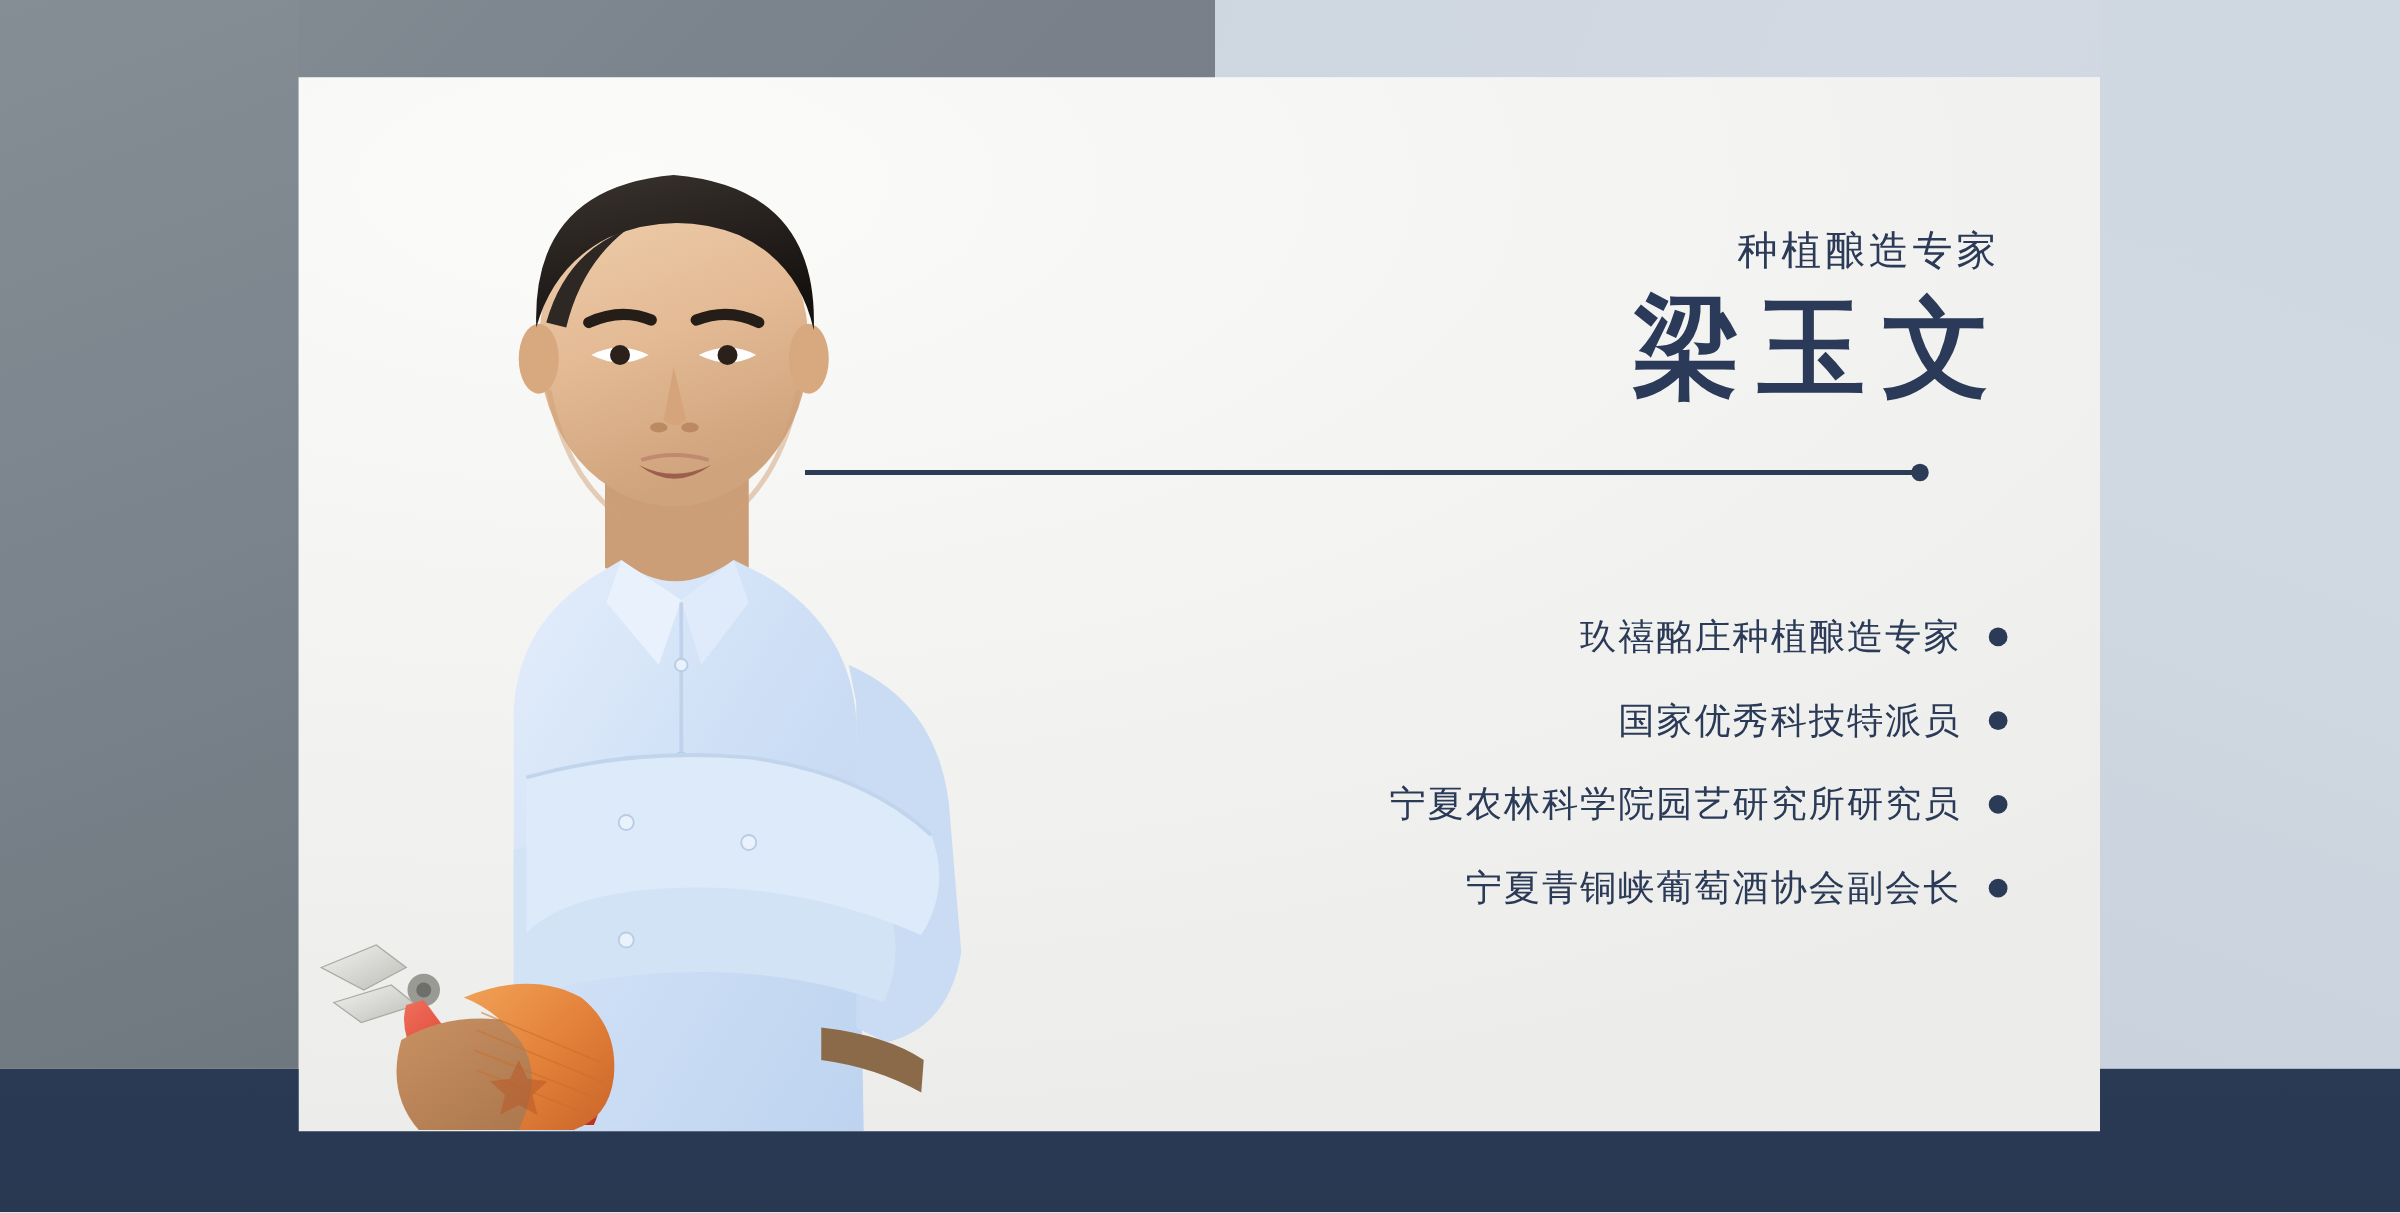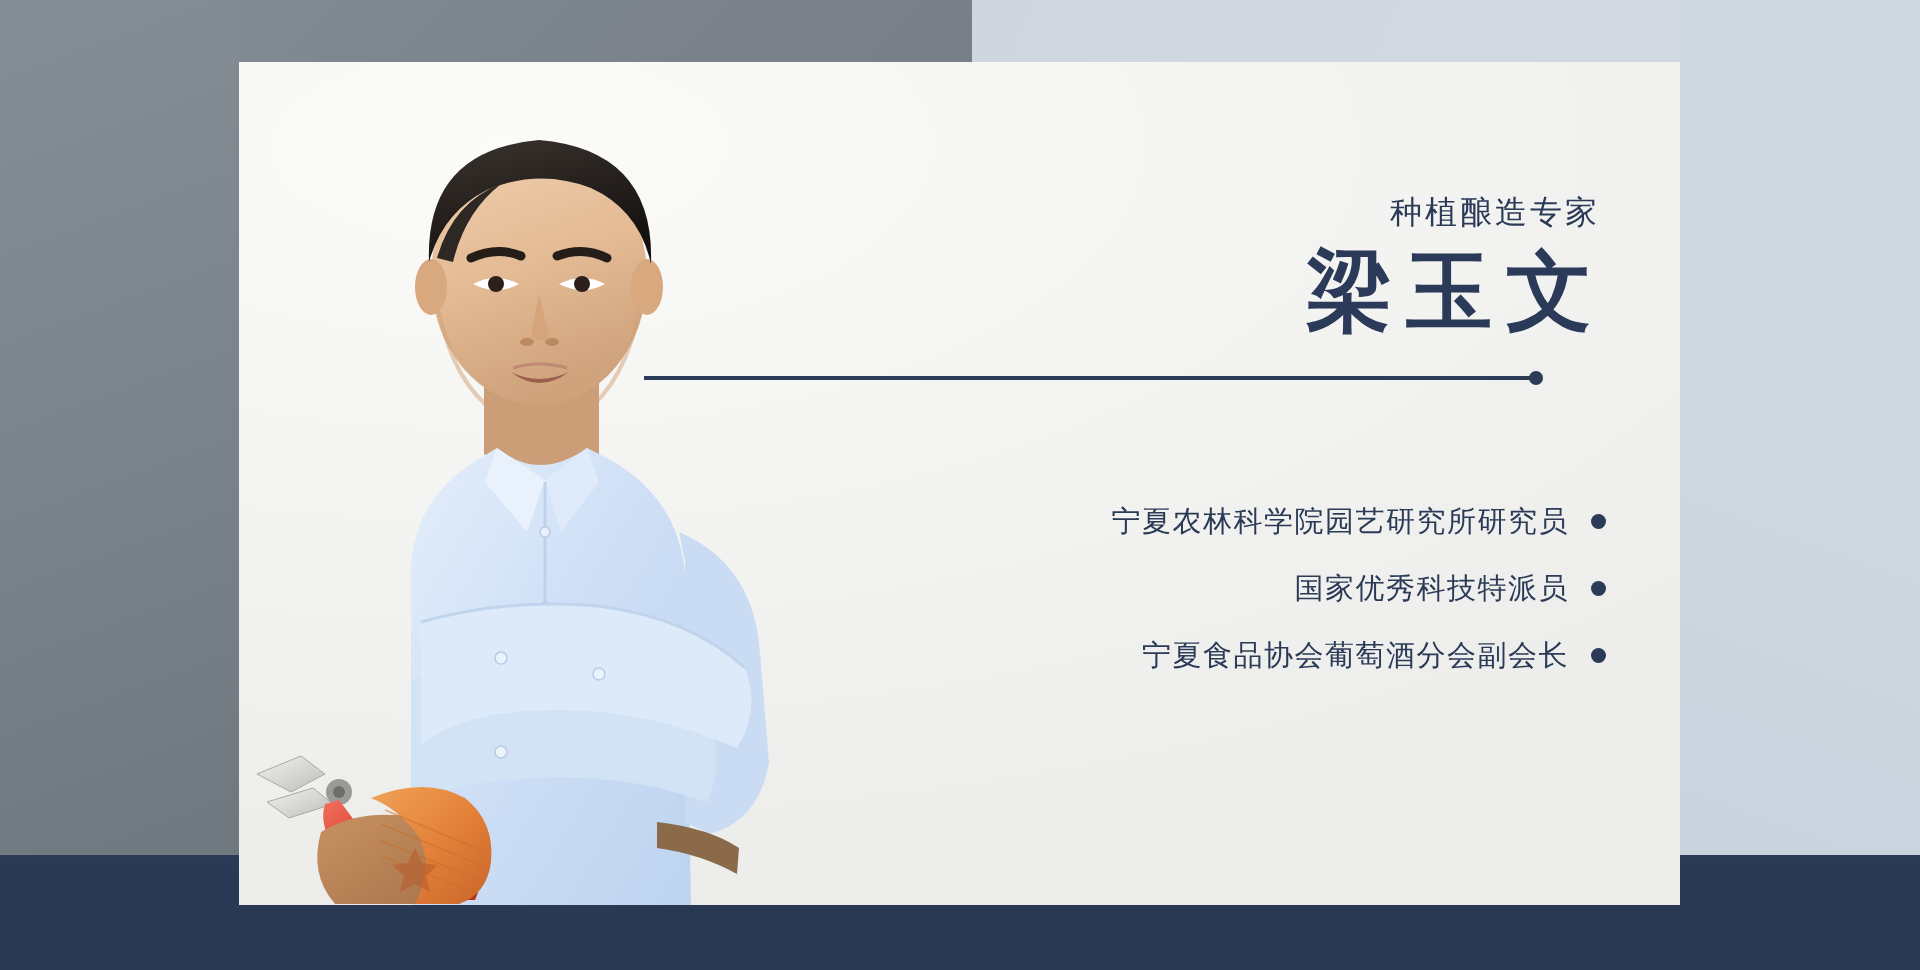--- a/index.html
+++ b/index.html
@@ -72,21 +72,20 @@
   }
   .portrait-svg { display:block; width:620px; height:843px; }
 
   
   .right-col {
     position: absolute;
     left: 700px;
     top: 0;
     width: 741px;
     height: 843px;
-    margin-top: 12px;
   }
 
   .subtitle {
     position: absolute;
     right: 80px;
     top: 122px;
     font-size: 32px;
     letter-spacing: 3px;
     color: #2b3a57;
     font-weight: 400;
@@ -307,37 +306,41 @@
     </div>
 
     <div class="right-col">
 
       <div class="subtitle">种植酿造专家</div>
 
       <div class="name">梁玉文</div>
 
       <div class="creds">
 
+        <div class="cred-row">
+          <span class="cred-text">玖禧酩庄种植酿造专家</span>
+          <span class="cred-dot"></span>
+        </div>
+
+        <div class="cred-row">
+          <span class="cred-text">国家优秀科技特派员</span>
+          <span class="cred-dot"></span>
+        </div>
 
         <div class="cred-row">
           <span class="cred-text">宁夏农林科学院园艺研究所研究员</span>
           <span class="cred-dot"></span>
         </div>
 
+
         <div class="cred-row">
-          <span class="cred-text">国家优秀科技特派员</span>
+          <span class="cred-text">宁夏青铜峡葡萄酒协会副会长</span>
           <span class="cred-dot"></span>
         </div>
 
-
-        <div class="cred-row">
-          <span class="cred-text">宁夏食品协会葡萄酒分会副会长</span>
-          <span class="cred-dot"></span>
-        </div>
-
       </div>
     </div>
 
     <div class="divider"></div>
     <div class="divider-dot"></div>
 
   </div>
 </div>
 
 </body></html>

